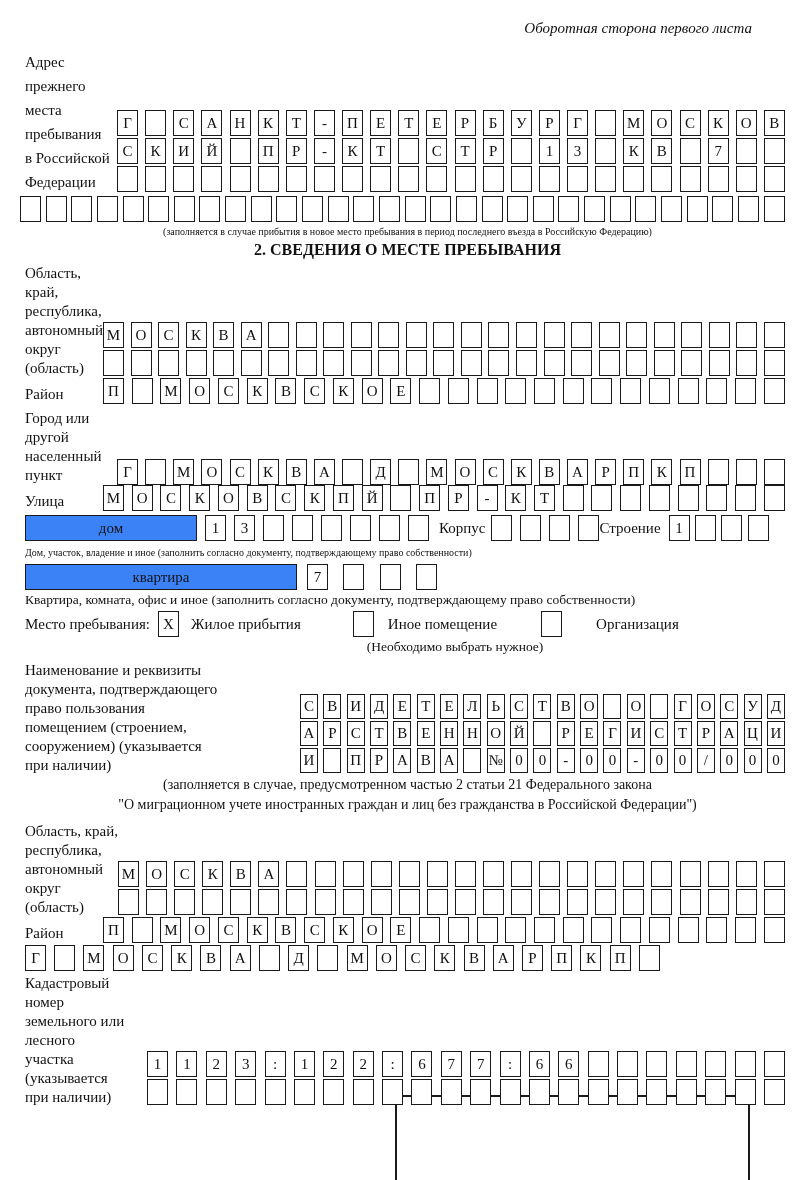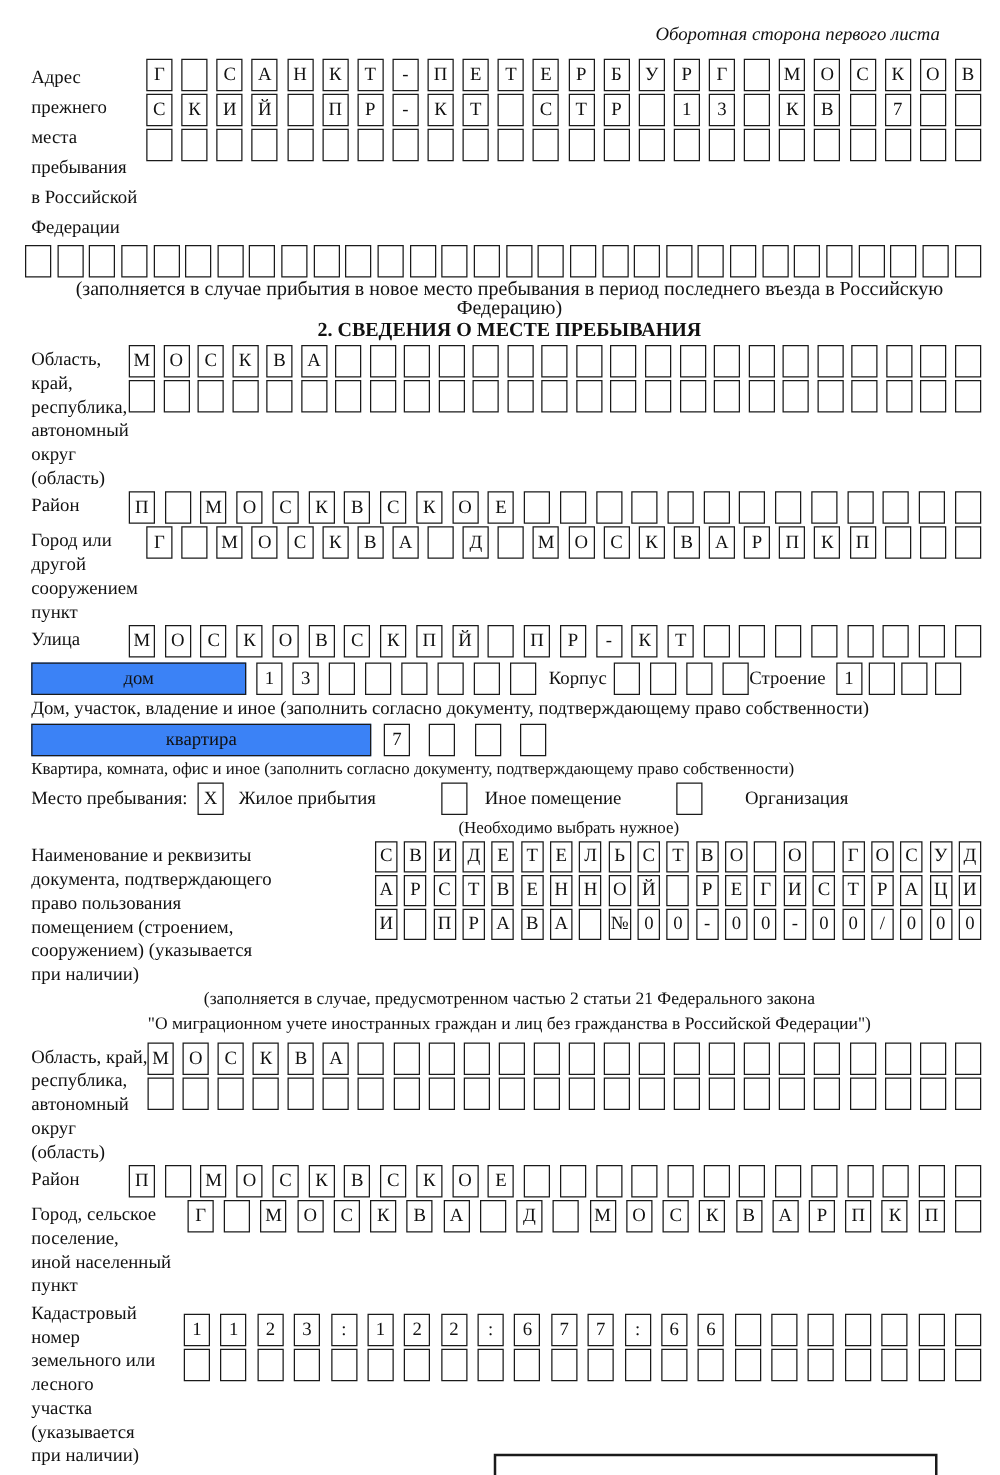--- a/index.html
+++ b/index.html
@@ -4,35 +4,35 @@
 <style>
   * { margin:0; padding:0; box-sizing:border-box; }
   html,body { background:#ffffff; }
   body {
     width:800px; height:1180px; overflow:hidden;
     color:#111; font-family:"Liberation Serif","DejaVu Serif",serif; font-size:15px;
   }
   .page { padding:20px 10px 0 25px; }
   .header-note { text-align:right; padding-right:38px; margin-bottom:10px; font-size:15px;font-style:italic; }
 
-  .field { display:flex; align-items:flex-start; }
+  .field { display:flex; align-items:flex-end; }
   .label { line-height:19px; white-space:pre-line; flex:none; padding-top:3px; font-size:15px; }
   .prev-label { line-height:24px; }
   .lw92{width:92px} .lw78{width:78px} .lw93{width:93px} .lw125{width:125px} .lw122{width:122px} .lw275{width:275px}
 
   .cells { display:flex; justify-content:space-between; }
   .rows > .cells { margin-bottom:2px; }
   .cell {
     width:21px; height:26px; flex:none; background:#fff;
     border:1.6px solid #1a1a1a; display:inline-flex; align-items:center; justify-content:center;
     font-size:15px; line-height:1;
   }
   .cells-sm .cell { width:18px; height:25px; }
 
-  .note { font-size:16px; line-height:15px; }
+  .note { font-size:10px; line-height:15px; }
   .center { text-align:center; }
   .mt2{margin-top:2px} .mt4{margin-top:4px} .mb2{margin-bottom:2px}
 
   .sec-title { text-align:center; font-weight:bold; font-size:16px; margin:2px 0; }
   .sub-title { text-align:center; font-weight:bold; font-size:15px; margin:2px 0; }
   .sub-note { text-align:center; font-size:14px; line-height:20px; white-space:pre-line; margin-bottom:4px; }
 
   .wide-box { height:26px; border:1.6px solid #1a1a1a; display:flex; align-items:center; justify-content:center; flex:none; background:#3b82f6; }
   .inline-row { display:flex; align-items:center; }
   .inline-label { flex:none; }
@@ -256,21 +256,21 @@
         <span class="cell"></span>
         <span class="cell"></span>
         <span class="cell"></span>
         <span class="cell"></span>
         <span class="cell"></span>
       </div>
   </div>
 
   <div class="field mt2">
     <div class="label lw92">Город или другой
-сооружением пункт</div>
+населенный пункт</div>
     <div class="cells" style="width:668px">
         <span class="cell">Г</span>
         <span class="cell"></span>
         <span class="cell">М</span>
         <span class="cell">О</span>
         <span class="cell">С</span>
         <span class="cell">К</span>
         <span class="cell">В</span>
         <span class="cell">А</span>
         <span class="cell"></span>
@@ -342,21 +342,21 @@
         <span class="cell"></span>
       </div>
     <span class="inline-label" style="">Строение</span>
     <div class="cells" style="width:100px;margin-left:8px">
         <span class="cell">1</span>
         <span class="cell"></span>
         <span class="cell"></span>
         <span class="cell"></span>
       </div>
   </div>
-  <div class="note mt4" style="font-size:15px">Дом, участок, владение и иное (заполнить согласно документу, подтверждающему право собственности)</div>
+  <div class="note mt4" style="font-size:10px">Дом, участок, владение и иное (заполнить согласно документу, подтверждающему право собственности)</div>
 
   <div class="inline-row mt4">
     <div class="wide-box" style="width:272px">квартира</div>
     <div class="cells" style="width:130px;margin-left:10px">
         <span class="cell">7</span>
         <span class="cell"></span>
         <span class="cell"></span>
         <span class="cell"></span>
       </div>
   </div>
@@ -541,22 +541,20 @@
         <span class="cell"></span>
         <span class="cell"></span>
         <span class="cell"></span>
         <span class="cell"></span>
         <span class="cell"></span>
         <span class="cell"></span>
       </div>
   </div>
 
   <div class="field mt2">
-    <div class="label lw125">Город, сельское поселение,
-иной населенный пункт</div>
     <div class="cells" style="width:635px">
         <span class="cell">Г</span>
         <span class="cell"></span>
         <span class="cell">М</span>
         <span class="cell">О</span>
         <span class="cell">С</span>
         <span class="cell">К</span>
         <span class="cell">В</span>
         <span class="cell">А</span>
         <span class="cell"></span>

